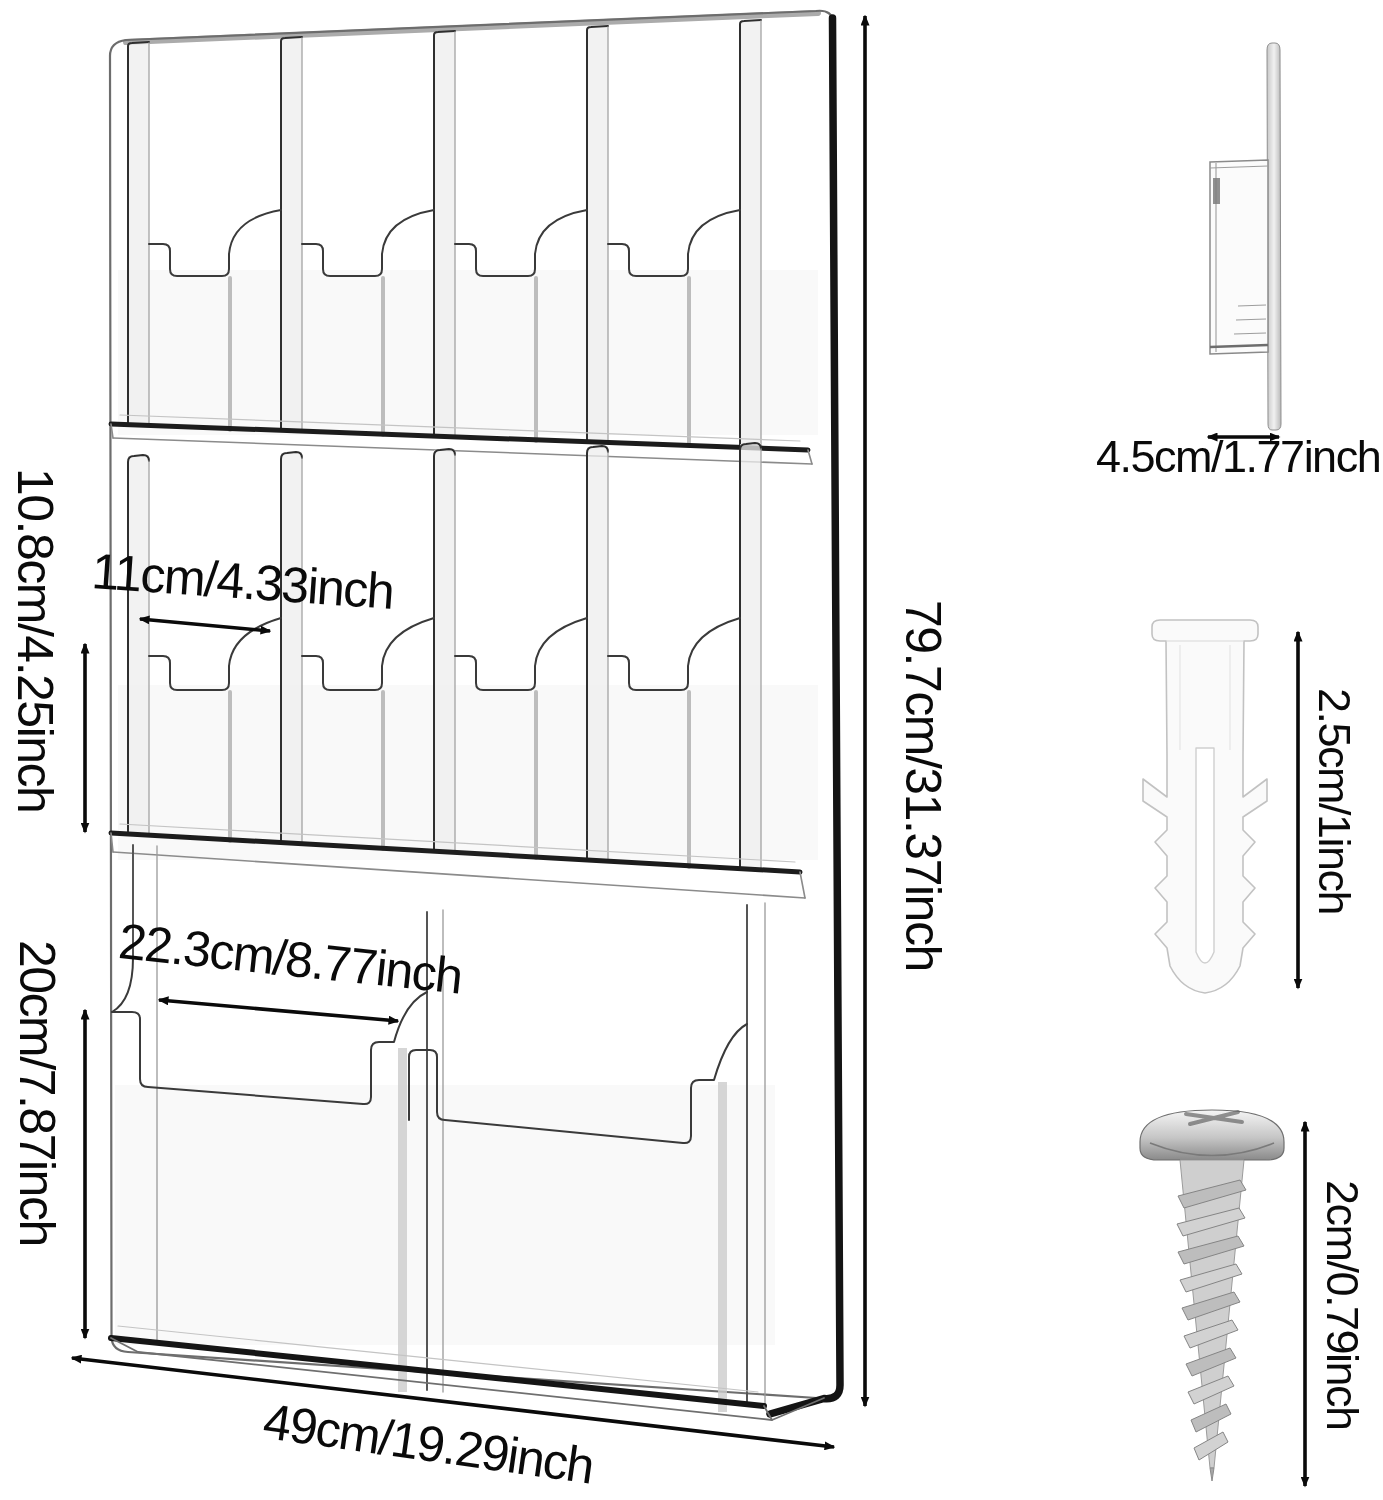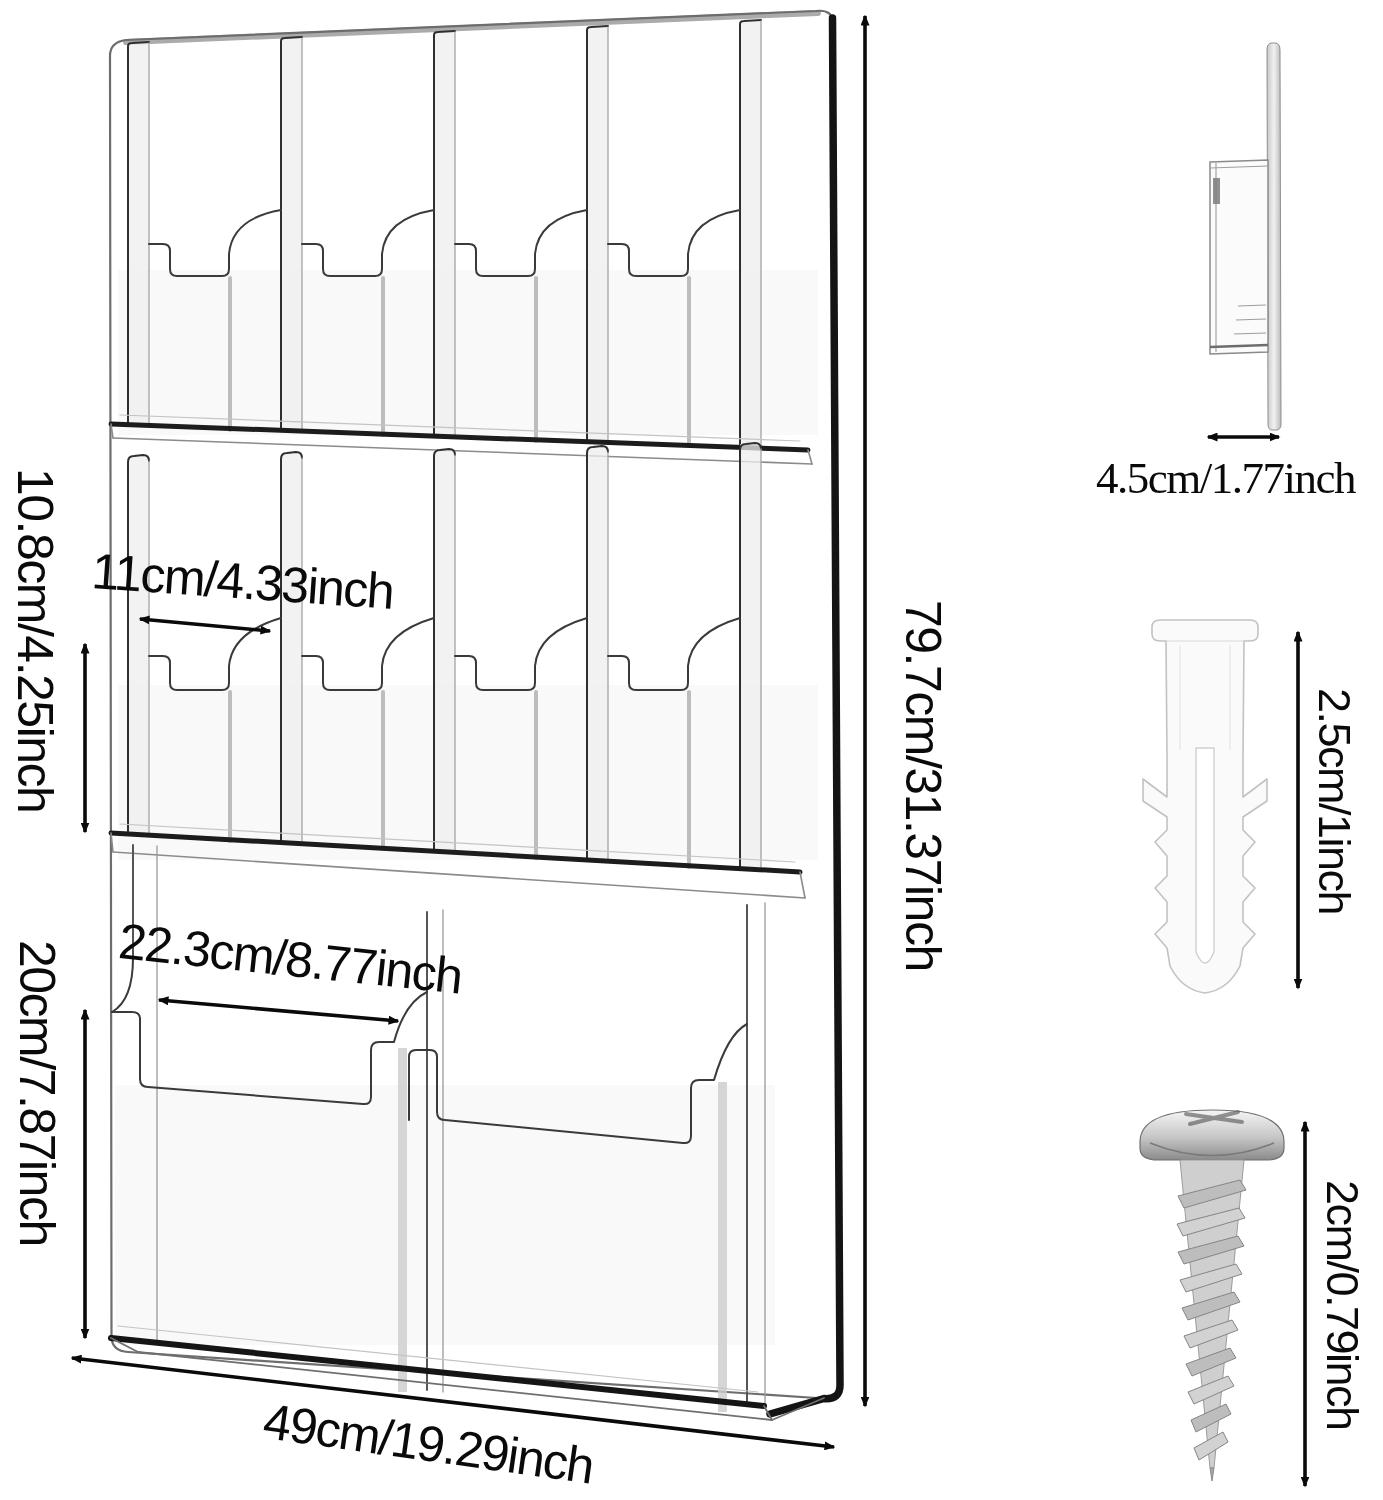--- a/index.html
+++ b/index.html
@@ -239,17 +239,17 @@
       <path d="M 1210,1468 L 1214,1468 L 1212,1481 Z" fill="#a8a8a8" stroke="#8b8b8b" stroke-width="1"></path>
     </g>
   </svg>
 
   <div class="dim tilt4" style="left:94px;top:542px;">11cm/4.33inch</div>
   <div class="dim vlabel" style="left:64px;top:468px;">10.8cm/4.25inch</div>
   <div class="dim tilt6" style="left:122px;top:912px;">22.3cm/8.77inch</div>
   <div class="dim vlabel" style="left:66px;top:940px;">20cm/7.87inch</div>
   <div class="dim vlabel" style="left:952px;top:600px;">79.7cm/31.37inch</div>
   <div class="dim tilt8" style="left:268px;top:1392px;">49cm/19.29inch</div>
-  <div class="dim sm" style="left:1096px;top:452px;font-family:Liberation Serif, serif;">4.5cm/1.77inch</div>
+  <div class="dim sm" style="left:1096px;top:431px;">4.5cm/1.77inch</div>
   <div class="dim sm vlabel" style="left:1360px;top:688px;">2.5cm/1inch</div>
   <div class="dim sm vlabel" style="left:1368px;top:1180px;">2cm/0.79inch</div>
 
 </div>
 
 </body></html>

